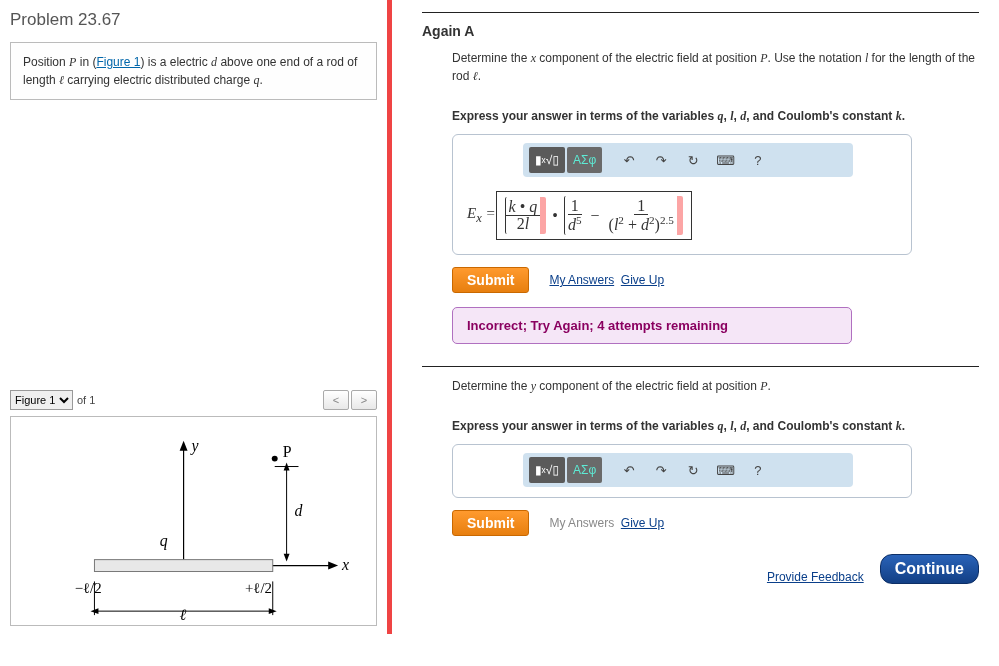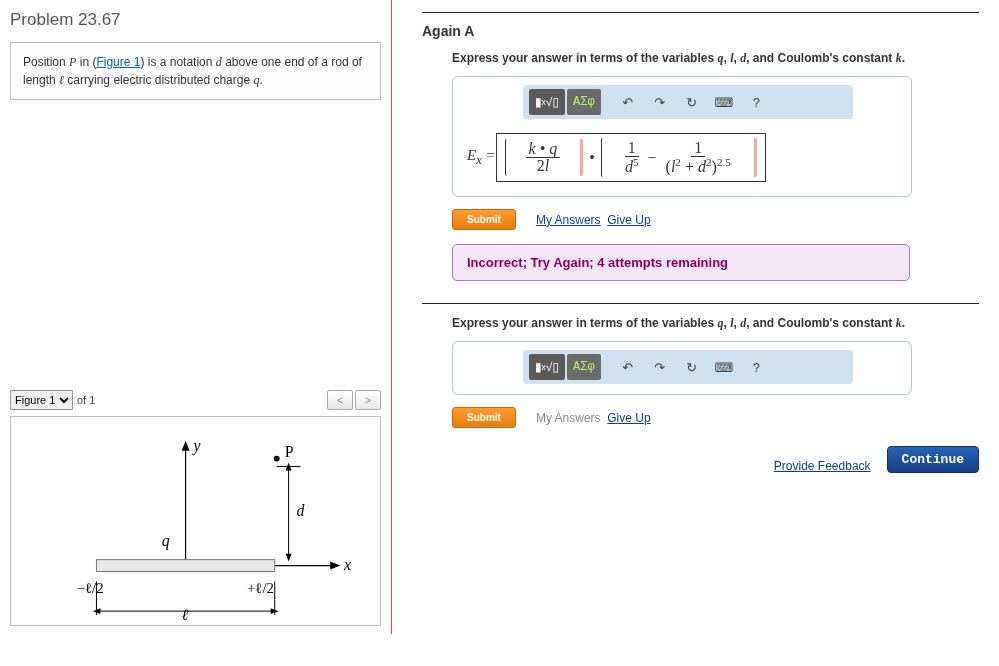--- a/index.html
+++ b/index.html
@@ -8,21 +8,21 @@
     font-family: Arial, Helvetica, sans-serif;
     font-size: 12px;
     color: #333;
     background: #fff;
     width: 999px;
   }
   .page { display: flex; }
   .left-col {
     width: 392px;
     padding: 8px 10px;
-    border-right: 1px solid #ef4444;
+    border-right: 5px solid #ef4444;
   }
   .right-col {
     flex: 1;
     padding: 8px 20px 20px 30px;
   }
   .problem-title {
     font-size: 17px;
     color: #555;
     margin: 2px 0 12px 0;
     font-weight: normal;
@@ -63,21 +63,21 @@
     border: 1px solid #bbb;
     height: 210px;
     position: relative;
     background: #fff;
   }
   
   .hr { border-top: 1px solid #222; margin: 4px 0 10px 0; }
   .part-title { font-size: 14px; font-weight: bold; margin: 4px 0 10px 0; }
   .prompt { font-size: 12px; line-height: 1.5; margin: 0 0 8px 30px; }
   .prompt i, .bold-line i { font-family:'Times New Roman',serif; }
-  .bold-line { font-size: 12px; font-weight: bold; margin: 12px 0 10px 30px; }
+  .bold-line { font-size: 12px; font-weight: bold; margin: 24px 0 10px 30px; }
   .answer-box {
     margin-left: 30px;
     border: 1px solid #b8c3d0;
     border-radius: 6px;
     padding: 8px 10px 10px 10px;
     width: 460px;
   }
   .toolbar {
     background: #cfe1ef;
     border-radius: 4px;
@@ -89,86 +89,86 @@
     margin-left: 60px;
   }
   .tb-btn {
     height: 26px; min-width: 30px;
     display: flex; align-items: center; justify-content: center;
     color: #444; font-size: 13px;
     border-radius: 2px;
     padding: 0 6px;
   }
   .tb-dark { background: #5a5a5a; color: #fff; font-size: 12px; }
-  .tb-dark2 { background: #6a6a6a; color: #bef264; font-size: 12px; font-family:Liberation Mono, monospace; }
+  .tb-dark2 { background: #6a6a6a; color: #5eead4; font-size: 12px; font-family:Liberation Sans, sans-serif; }
   .eq-row { display: flex; align-items: center; margin: 14px 0 4px 4px; }
   .eq-label { font-family: 'Times New Roman', serif; font-style: italic; font-size: 15px; }
   .eq-input {
     border: 1px solid #7a8aa0;
     min-width: 80px; min-height: 34px;
     padding: 4px 8px;
     font-family: 'Times New Roman', serif;
     font-size: 15px;
   }
   .eq-a {
     border: 1px solid #333;
     padding: 4px 8px;
     display: flex; align-items: center;
     font-family:'Times New Roman',serif;
     font-size:16px;
     gap: 6px;
   }
   .frac { display:inline-flex; flex-direction:column; align-items:center; line-height:1; }
   .frac .num { border-bottom:1px solid #333; padding:0 3px; }
   .frac .den { padding:0 3px; }
-  .brackets { border-left:1px solid #333; border-right:3px solid #fca5a5; border-radius:2px; padding:2px 20px; display:inline-flex; align-items:center; }
+  .brackets { border-left:1px solid #333; border-right:6px solid #fca5a5; border-radius:2px; padding:2px 0; display:inline-flex; align-items:center; }
   .submit-row { margin: 12px 0 0 30px; display:flex; align-items:center; gap:20px; }
   .btn-orange {
     background: linear-gradient(#ff9a2e,#e77f0f);
     color: #fff; font-weight: bold;
     border: 1px solid #c96800;
     border-radius: 3px;
     padding: 4px 14px;
-    font-size: 10px;
+    font-size: 14px;
   }
   .link-u { color:#0a3f8a; text-decoration:underline; cursor:pointer; font-size:12px; }
   .link-gray { color:#888; font-size:12px; }
   .feedback {
     margin: 14px 0 0 30px;
-    width: 458px;
+    width: 400px;
     border: 1px solid #b070c0;
     background: #f5e6f7;
     border-radius: 5px;
     padding: 10px 14px;
     color: #8a0060;
     font-weight: bold;
     font-size: 13px;
   }
   .bottom-row {
     margin-top: 18px;
     display:flex; justify-content:flex-end; align-items:flex-end; gap:16px;
   }
   .btn-blue {
     background: linear-gradient(#2a63b8,#123f85);
     color:#fff; font-weight:bold;
-    border:1px solid #0d2f66; border-radius:4px;
-    padding:5px 14px; font-size:13px;font-family:Liberation Mono, monospace;
+    border:1px solid #0d2f66; border-radius:12px;
+    padding:5px 14px; font-size:16px;
   }
   sup { font-size: 0.7em; }
 </style>
 </head>
 <body>
 
 <div class="page">
 
   <div class="left-col">
     <h1 class="problem-title">Problem 23.67</h1>
 
     <div class="intro-box">
-      <span>Position </span><i>P</i><span> in (</span><span class="link">Figure 1</span><span>) is a notation </span><i>d</i><span> above one end of a rod of length </span><i>ℓ</i><span> carrying electric distributed charge </span><i>q</i><span>.</span>
+      <span>Position </span><i>P</i><span> in (</span><span class="link">Figure 1</span><span>) is a electric </span><i>d</i><span> above one end of a rod of length </span><i>ℓ</i><span> carrying electric distributed charge </span><i>q</i><span>.</span>
     </div>
 
     <div class="figure-bar">
       <select>
         <option>Figure 1</option>
       </select>
       <span class="oftext">of 1</span>
       <div class="pager">
         <div class="pager-btn">&lt;</div>
         <div class="pager-btn">&gt;</div>
@@ -207,20 +207,23 @@
         <line x1="80" y1="166" x2="80" y2="200" stroke="#000"></line>
         <line x1="260" y1="166" x2="260" y2="200" stroke="#000"></line>
         <text x="166" y="205" font-family="Times New Roman" font-style="italic" font-size="16">ℓ</text>
       </svg>
     </div>
   </div>
 
   <div class="right-col">
     <div class="hr"></div>
     <div class="part-title">Again A</div>
+    <div class="prompt">
+      <span>Determine the </span><i>x</i><span> component of the electric field at position </span><i>P</i><span>. Use the notation </span><i>l</i><span> for the length of the rod </span><i>ℓ</i><span>.</span>
+    </div>
     <div class="bold-line">Express your answer in terms of the variables <i>q</i>, <i>l</i>, <i>d</i>, and Coulomb's constant <i>k</i>.</div>
 
     <div class="answer-box">
       <div class="toolbar">
         <div class="tb-btn tb-dark">▮<sup>x</sup>√▯</div>
         <div class="tb-btn tb-dark2">ΑΣφ</div>
         <div style="width:8px"></div>
         <div class="tb-btn">↶</div>
         <div class="tb-btn">↷</div>
         <div class="tb-btn">↻</div>
@@ -256,20 +259,23 @@
       <button class="btn-orange">Submit</button>
       <span>
         <span class="link-u">My Answers</span>&nbsp;&nbsp;<span class="link-u">Give Up</span>
       </span>
     </div>
 
     <div class="feedback">Incorrect; Try Again; 4 attempts remaining</div>
 
     <div style="height:18px"></div>
     <div class="hr"></div>
+    <div class="prompt">
+      <span>Determine the </span><i>y</i><span> component of the electric field at position </span><i>P</i><span>.</span>
+    </div>
     <div class="bold-line">Express your answer in terms of the variables <i>q</i>, <i>l</i>, <i>d</i>, and Coulomb's constant <i>k</i>.</div>
 
     <div class="answer-box">
       <div class="toolbar">
         <div class="tb-btn tb-dark">▮<sup>x</sup>√▯</div>
         <div class="tb-btn tb-dark2">ΑΣφ</div>
         <div style="width:8px"></div>
         <div class="tb-btn">↶</div>
         <div class="tb-btn">↷</div>
         <div class="tb-btn">↻</div>

